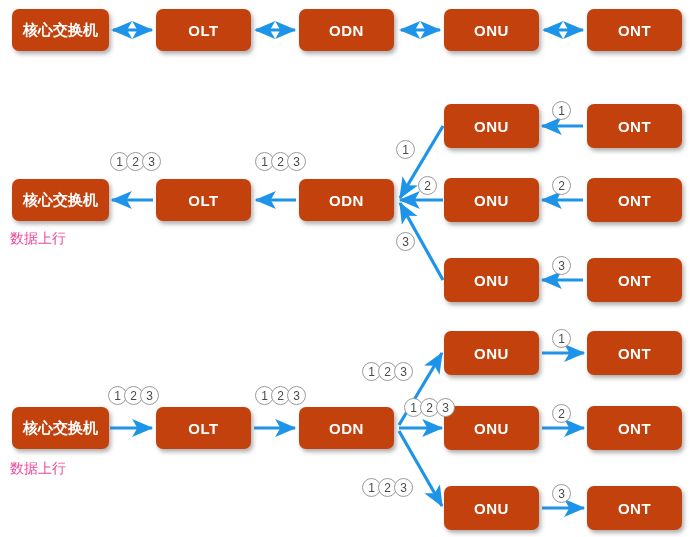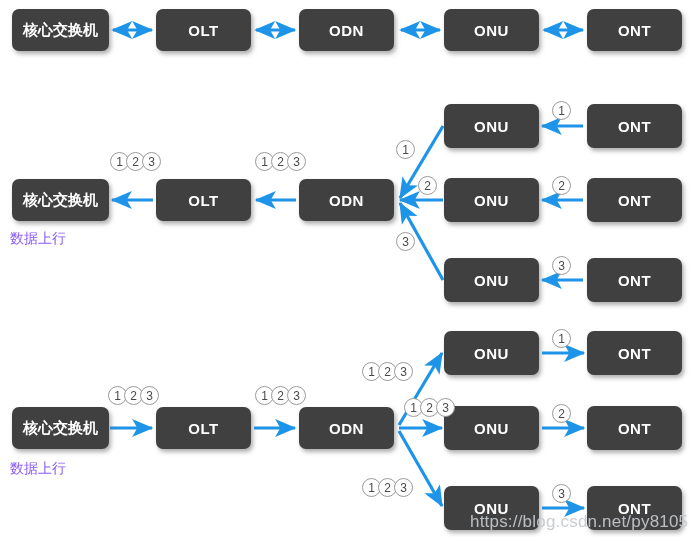--- a/index.html
+++ b/index.html
@@ -7,21 +7,21 @@
     width:692px;height:537px;background:#ffffff;
     font-family:"Liberation Sans","DejaVu Sans",sans-serif;
     overflow:hidden;position:relative;
   }
   #stage{position:absolute;left:0;top:0;width:692px;height:537px;}
 
   
   .node{
     position:absolute;
     box-sizing:border-box;
-    background:#404040;
+    background:#c2410c;
     border-radius:7px;
     color:#ffffff;
     font-weight:bold;
     font-size:15px;
     letter-spacing:.5px;
     display:flex;align-items:center;justify-content:center;
     box-shadow:2px 3px 4px rgba(110,110,110,.55);
     white-space:nowrap;
   }
   .node.cn{font-size:15px;letter-spacing:0;}
@@ -41,21 +41,21 @@
     line-height:1;
     display:flex;align-items:center;justify-content:center;
     box-sizing:border-box;
   }
   .badge:last-child{margin-right:0;}
 
   
   .caption{
     position:absolute;
     font-size:14px;
-    color:#8b5cf6;
+    color:#ec4899;
     white-space:nowrap;
   }
 
   
   .watermark{
     position:absolute;
     font-size:17px;
     color:rgba(196,201,205,.92);
     white-space:nowrap;
     letter-spacing:.2px;
@@ -212,15 +212,14 @@
   </div>
   <div class="badge-group" style="left:552px;top:404px;">
     <span class="badge">2</span>
   </div>
   <div class="badge-group" style="left:552px;top:484px;">
     <span class="badge">3</span>
   </div>
 
   <div class="caption" style="left:10px;top:460px;">数据上行</div>
 
-  <div class="watermark" style="left:470px;top:512px;">https://blog.csdn.net/py8105</div>
 
 </div>
 
 </body></html>

